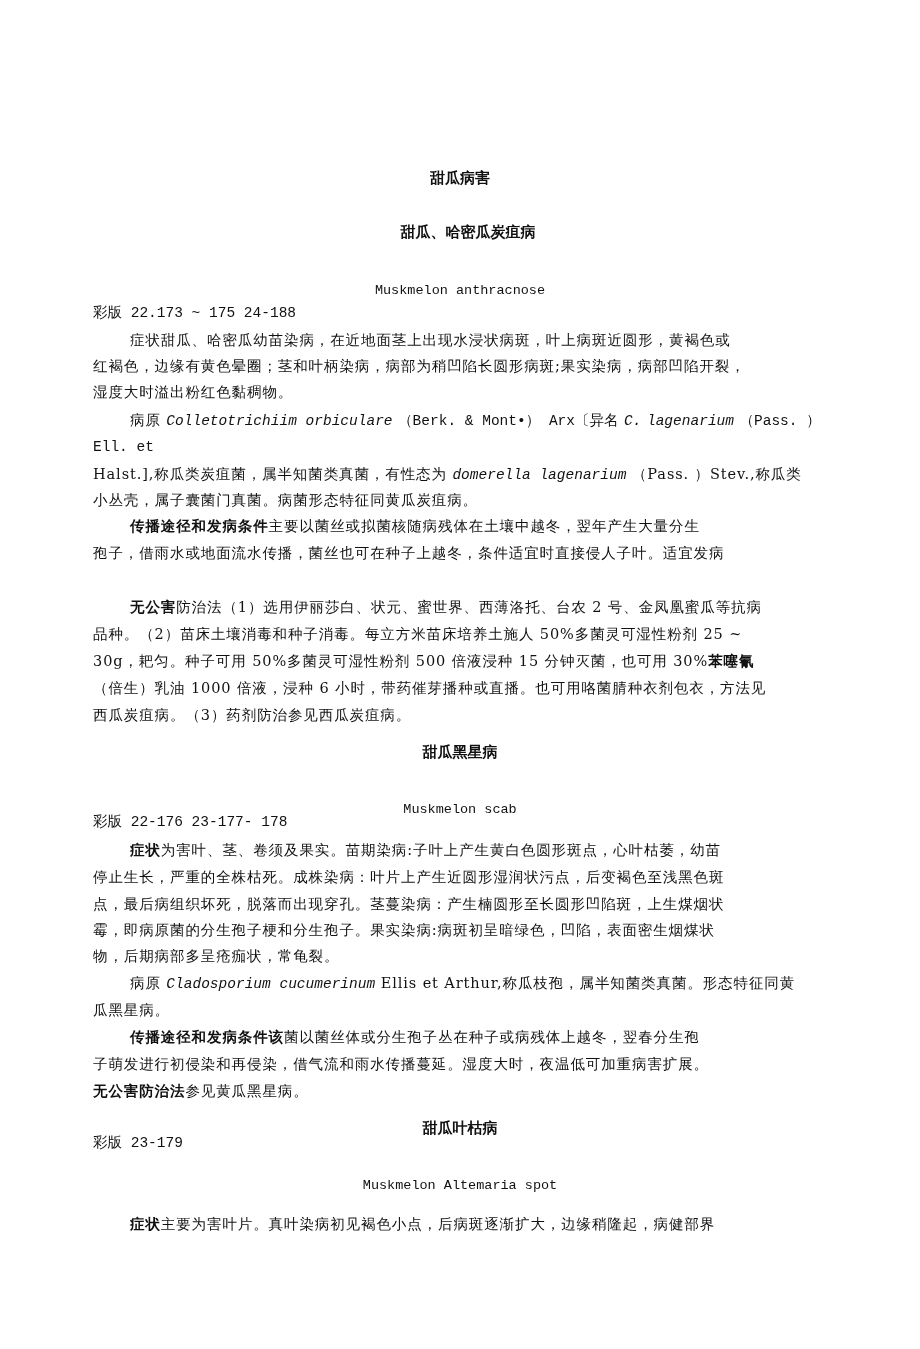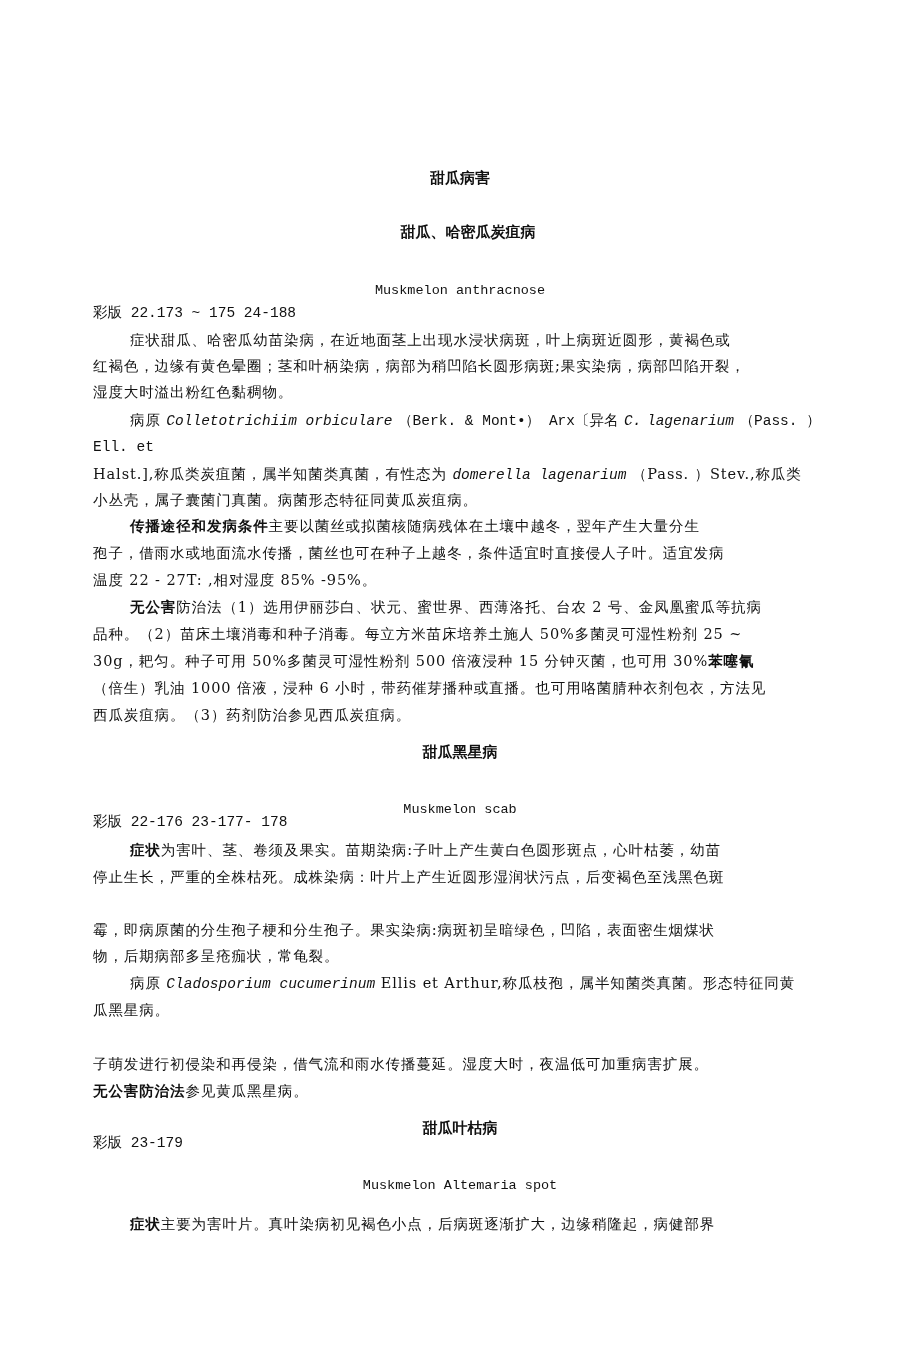--- a/index.html
+++ b/index.html
@@ -50,51 +50,54 @@
     <span>Halst.],称瓜类炭疽菌，属半知菌类真菌，有性态为</span>
     <i>domerella lagenarium</i>
     <span>（Pass. ）Stev.,称瓜类</span>
   </div>
   <div class="line" style="top:490px;">小丛壳，属子囊菌门真菌。病菌形态特征同黄瓜炭疽病。</div>
 
   <div class="line indent" style="top:516px;">
     <b>传播途径和发病条件</b><span>主要以菌丝或拟菌核随病残体在土壤中越冬，翌年产生大量分生</span>
   </div>
   <div class="line" style="top:543px;">孢子，借雨水或地面流水传播，菌丝也可在种子上越冬，条件适宜时直接侵人子叶。适宜发病</div>
-  <div class="line" style="top:570px;">温度 22 - 27T: ,相对湿度 85% -95%。</div>
 
   <div class="line indent" style="top:597px;">
     <b>无公害</b><span>防治法（1）选用伊丽莎白、状元、蜜世界、西薄洛托、台农 2 号、金凤凰蜜瓜等抗病</span>
   </div>
   <div class="line" style="top:624px;">品种。（2）苗床土壤消毒和种子消毒。每立方米苗床培养土施人 50%多菌灵可湿性粉剂 25 ~</div>
   <div class="line" style="top:651px;">
     <span>30g，耙匀。种子可用 50%多菌灵可湿性粉剂 500 倍液浸种 15 分钟灭菌，也可用 30%</span><b>苯噻氰</b>
   </div>
   <div class="line" style="top:678px;">（倍生）乳油 1000 倍液，浸种 6 小时，带药催芽播种或直播。也可用咯菌腈种衣剂包衣，方法见</div>
   <div class="line" style="top:705px;">西瓜炭疽病。（3）药剂防治参见西瓜炭疽病。</div>
 
   <div class="line center h-title" style="top:742px;">甜瓜黑星病</div>
   <div class="line center h-en" style="top:772px;">Muskmelon scab</div>
 
   <div class="line mono" style="top:812px;">彩版 22-176 23-177- 178</div>
 
   <div class="line indent" style="top:840px;">
     <b>症状</b><span>为害叶、茎、卷须及果实。苗期染病:子叶上产生黄白色圆形斑点，心叶枯萎，幼苗</span>
   </div>
   <div class="line" style="top:867px;">停止生长，严重的全株枯死。成株染病：叶片上产生近圆形湿润状污点，后变褐色至浅黑色斑</div>
+  <div class="line" style="top:894px;">点，最后病组织坏死，脱落而出现穿孔。茎蔓染病：产生楠圆形至长圆形凹陷斑，上生煤烟状</div>
   <div class="line" style="top:920px;">霉，即病原菌的分生孢子梗和分生孢子。果实染病:病斑初呈暗绿色，凹陷，表面密生烟煤状</div>
   <div class="line" style="top:946px;">物，后期病部多呈疮痂状，常龟裂。</div>
 
   <div class="line indent" style="top:973px;">
     <span>病原</span>
     <i>Cladosporium cucumerinum</i>
     <span>Ellis et Arthur,称瓜枝孢，属半知菌类真菌。形态特征同黄</span>
   </div>
   <div class="line" style="top:1000px;">瓜黑星病。</div>
 
+  <div class="line indent" style="top:1027px;">
+    <b>传播途径和发病条件该</b><span>菌以菌丝体或分生孢子丛在种子或病残体上越冬，翌春分生孢</span>
+  </div>
   <div class="line" style="top:1054px;">子萌发进行初侵染和再侵染，借气流和雨水传播蔓延。湿度大时，夜温低可加重病害扩展。</div>
   <div class="line" style="top:1081px;">
     <b>无公害防治法</b><span>参见黄瓜黑星病。</span>
   </div>
 
   <div class="line center h-title" style="top:1118px;">甜瓜叶枯病</div>
   <div class="line center h-en" style="top:1148px;">Muskmelon Altemaria spot</div>
 
   <div class="line mono" style="top:1133px;">彩版 23-179</div>
 

